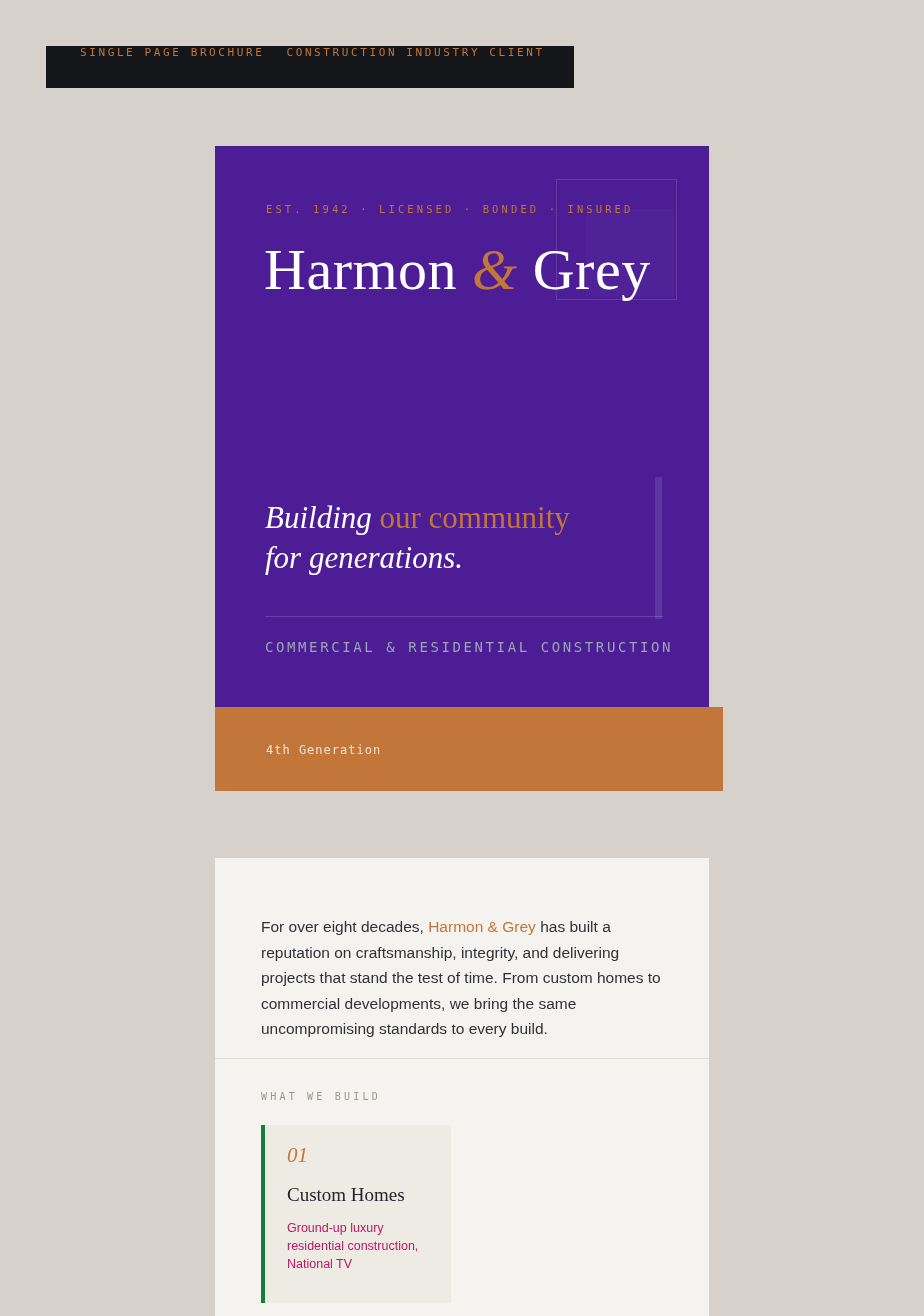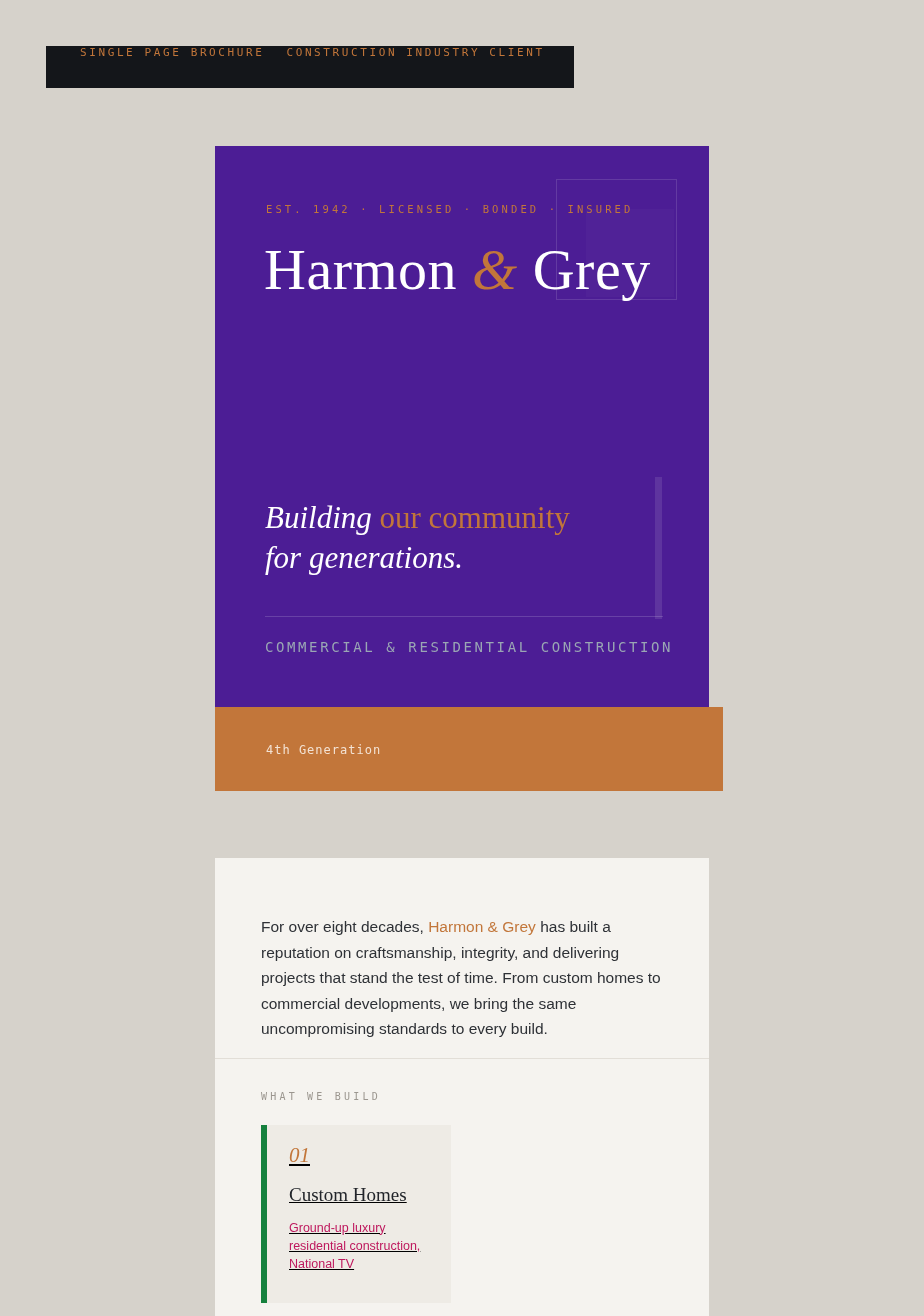--- a/index.html
+++ b/index.html
@@ -222,25 +222,24 @@
     left: 46px;
     top: 267px;
     width: 402px;
     display: flex;
     gap: 22px;
   }
   .card {
     width: 190px;
     height: 178px;
     background: #eeebe5;
-    border-left: 6px solid #15803d;
+    border-left: 4px solid #15803d;
     box-sizing: border-box;
     padding: 20px 18px 0 22px;
     position: relative;
-    text-decoration: underline;
   }
   .card-num {
     font-family: "Liberation Serif", serif;
     font-style: italic;
     font-size: 21px;
     color: #c2763a;
     line-height: 1;
   }
   .card-title {
     margin-top: 18px;

